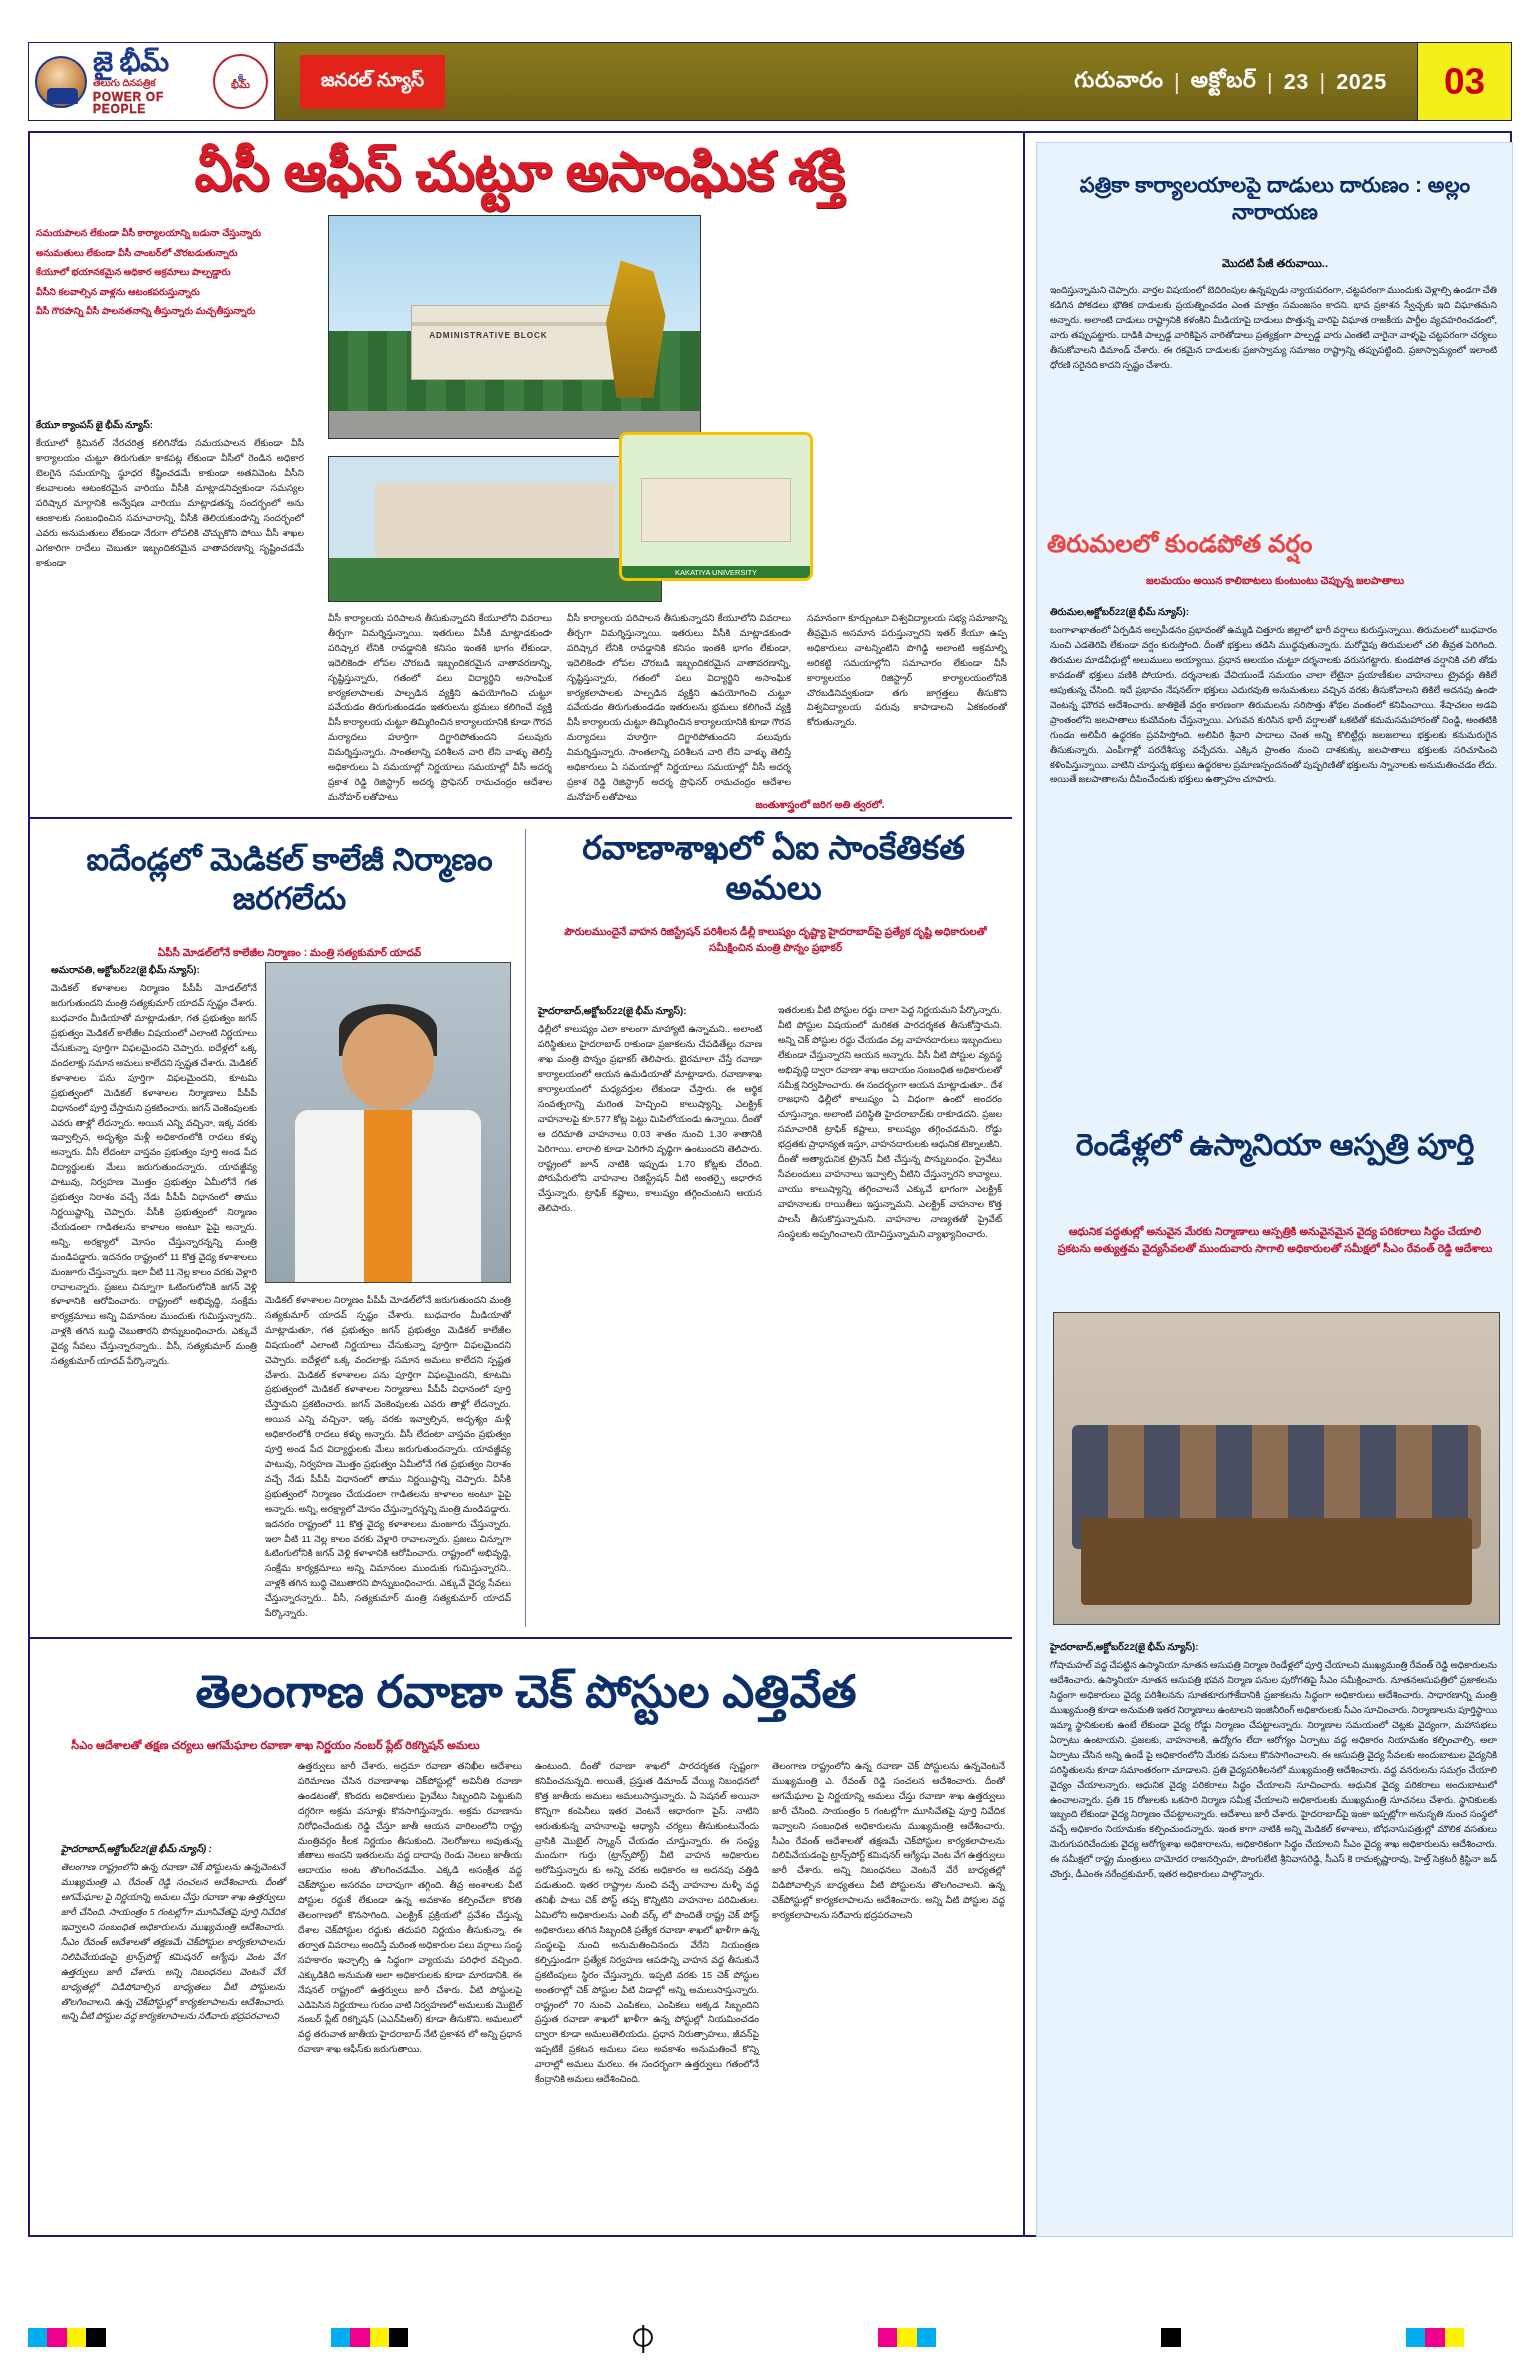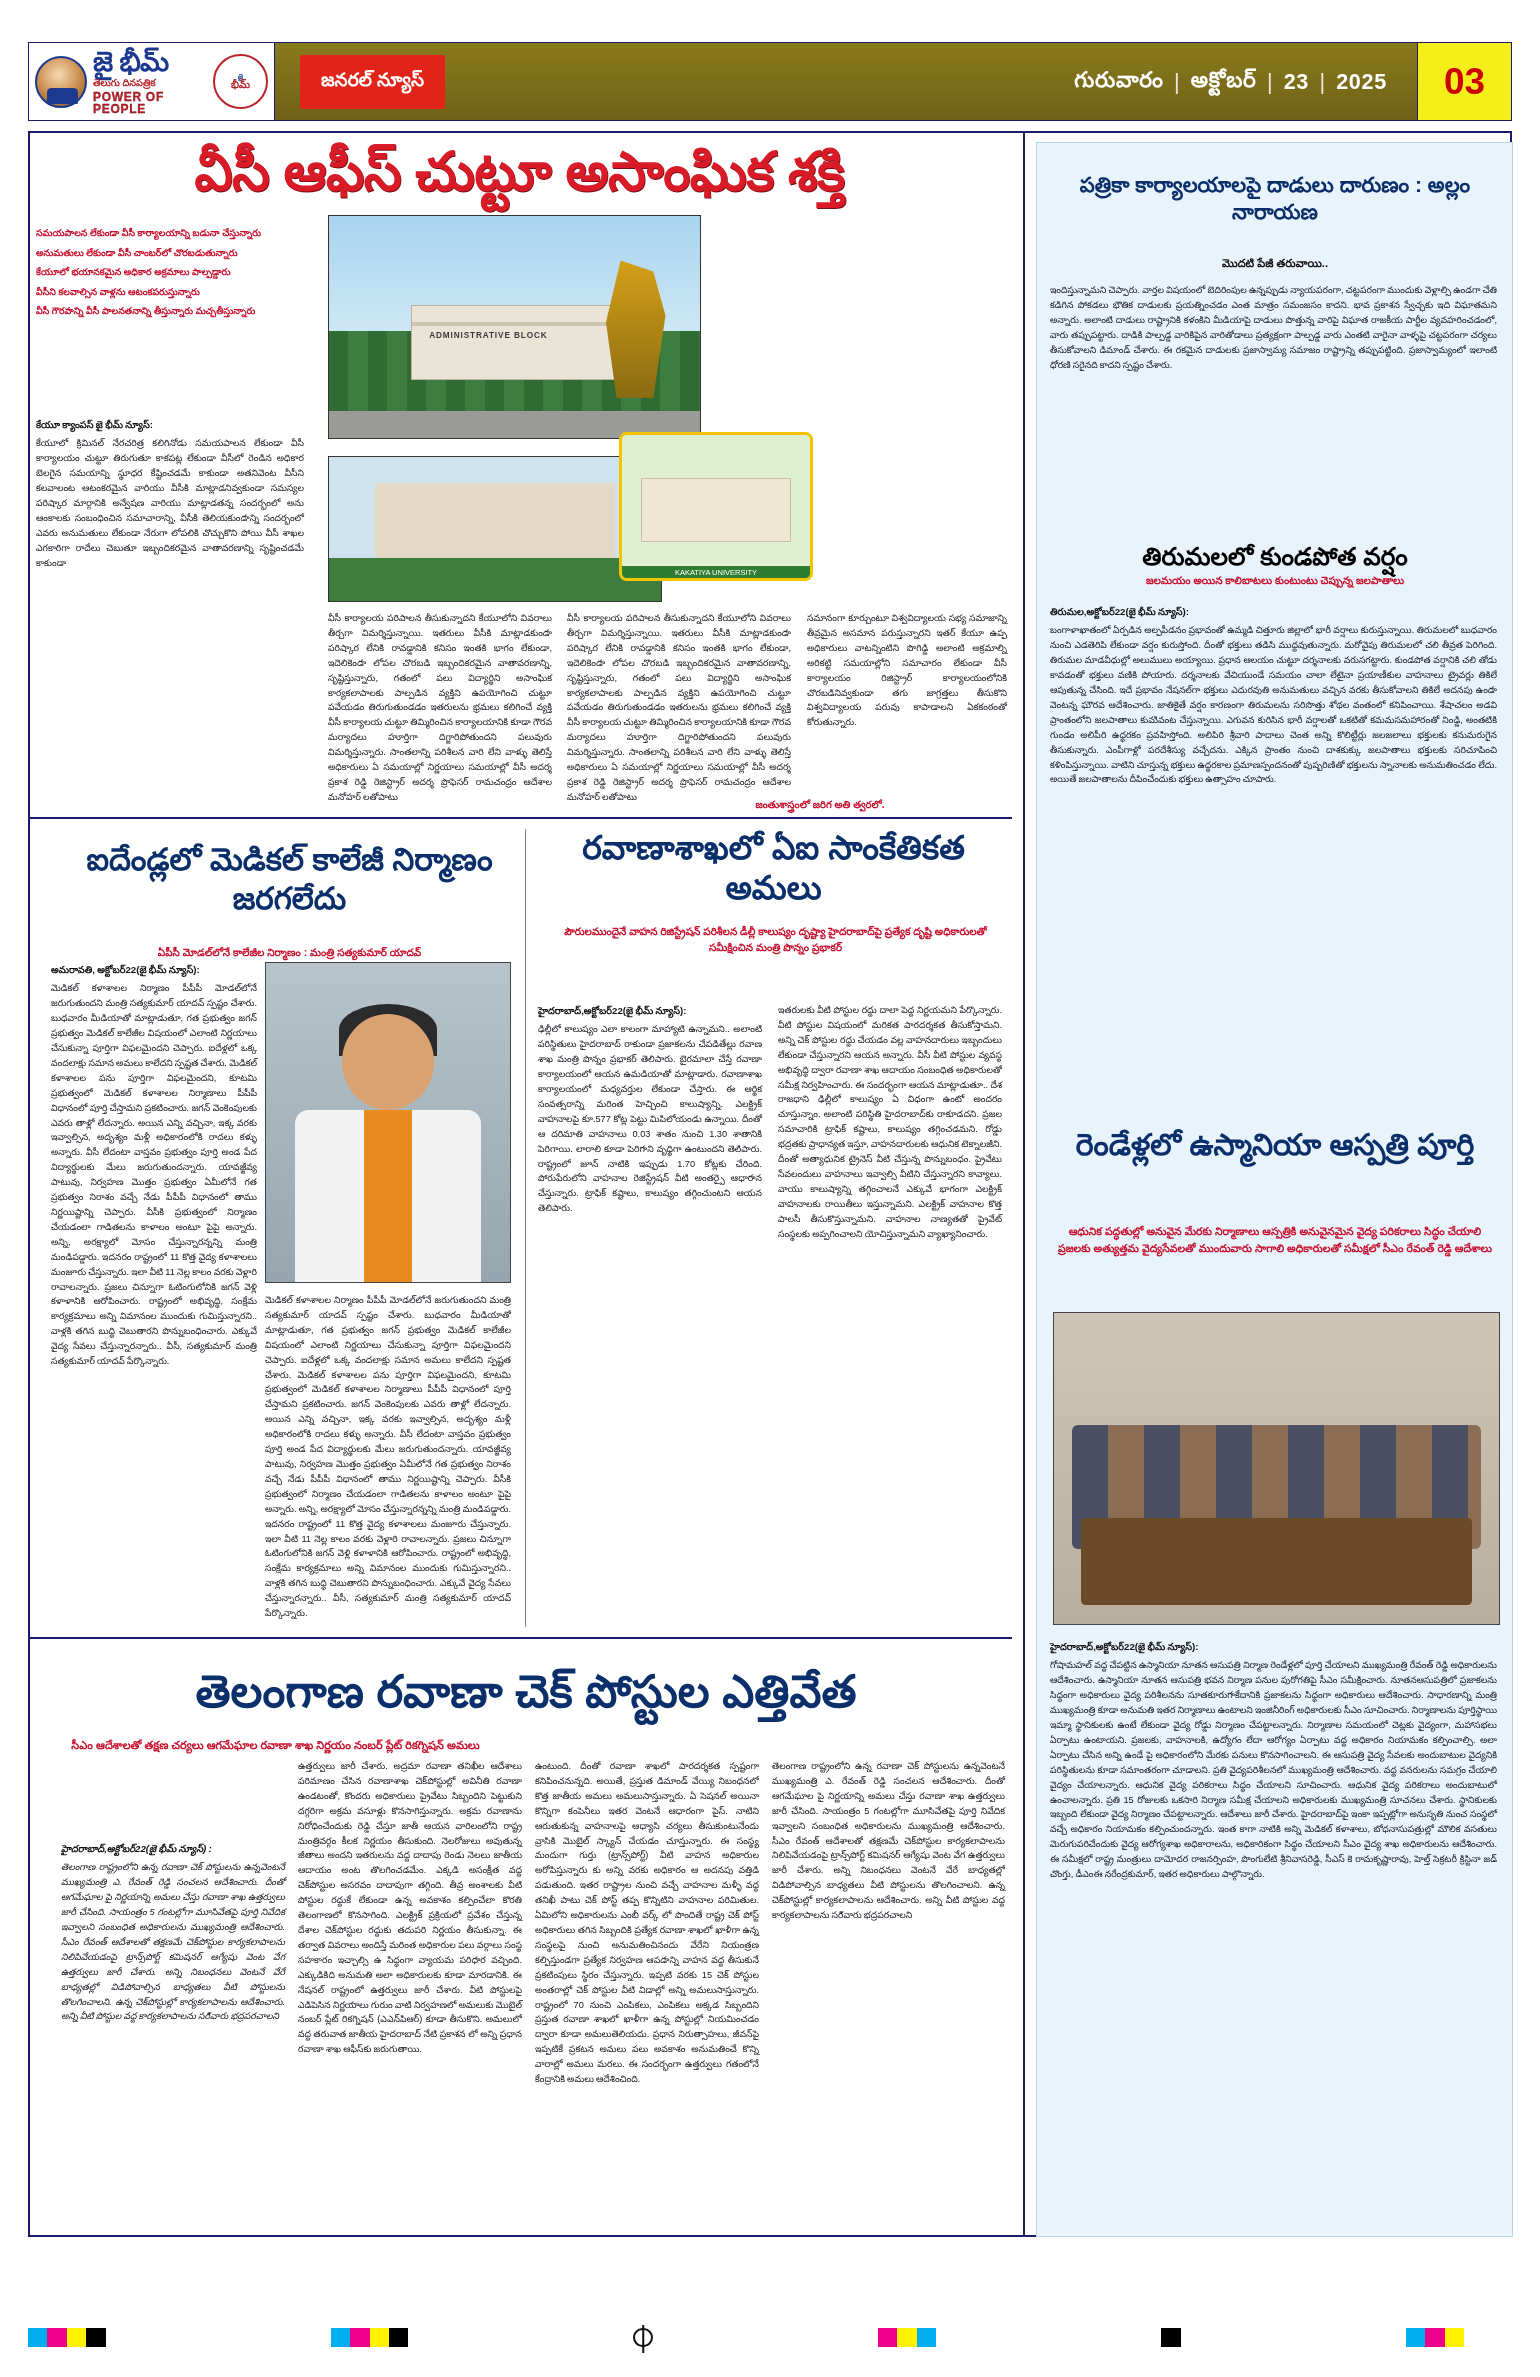--- a/index.html
+++ b/index.html
@@ -149,22 +149,22 @@
   .rc-head1 {
     position:absolute; left:1047px; top:171px; width:456px;
     font-size:21px; font-weight:bold; color:#0b2f6b; text-align:center; line-height:1.3;
   }
   .rc-sub1{
     position:absolute; left:1047px; top:257px; width:456px;
     font-size:11.2px; font-weight:bold; color:#111; text-align:center;
   }
   .rc-body1{ position:absolute; left:1050px; top:283px; width:447px; }
   .rc-head2 {
-    position:absolute; left:1047px; top:543px; width:456px;
-    font-size:24.6px; font-weight:bold; color:#000000; text-align:center;
+    position:absolute; left:1047px; top:530px; width:456px;
+    font-size:24.6px; font-weight:bold; color:#ef4444; text-align:left;
   }
   .rc-sub2{
     position:absolute; left:1047px; top:573px; width:456px;
     font-size:10.4px; font-weight:bold; color:#c8102e; text-align:center; line-height:1.45;
   }
   .rc-body2{ position:absolute; left:1050px; top:604px; width:447px; }
   .rc-head3 {
     position:absolute; left:1047px; top:1127px; width:456px;
     font-size:30px; font-weight:bold; color:#0b2f6b; text-align:center; line-height:1.2;
   }
@@ -362,21 +362,21 @@
   <div class="rc-body1 body-text te">ఇందిస్తున్నామని చెప్పారు. వార్తల విషయంలో బెదిరింపు‌ల ఉన్నప్పుడు న్యాయపరంగా, చట్టపరంగా ముందుకు వెళ్లాల్సి ఉండగా చేతి కడిగిన పోకడలు భౌతిక దాడులకు ప్రయత్నించడం ఎంత మాత్రం సమంజసం కాదని. భావ ప్రకాశన స్వేచ్ఛకు ఇది విఘాతమని అన్నారు. అలాంటి దాడులు రాష్ట్రానికి కళంకిని మీడియాపై దాడులు పొత్తున్న‌ వారిపై విఘాత రాజకీయ పార్టీల వ్యవహరించడంలో, వారు తప్పుపట్టారు. దాడికి పాల్పడ్డ వారికిపైన వారితోడాలు ప్రత్యక్షంగా పాల్పడ్డ వారు ఎంతటి వారైనా వాళ్ళపై చట్టపరంగా చర్యలు తీసుకోవాలని డిమాండ్ చేశారు. ఈ రకమైన దాడులకు ప్రజాస్వామ్య సమాజం రాష్ట్రాన్ని తప్పుపట్టింది. ప్రజాస్వామ్యంలో ఇలాంటి ధోరణి సరైనది కాదని స్పష్టం చేశారు.</div>
 
   <div class="rc-head2 te">తిరుమలలో కుండపోత వర్షం</div>
   <div class="rc-sub2 te">జలమయం అయిన కాలిబాట‌లు కుంటుంటు చెప్పున్న జలపాతాలు</div>
   <div class="rc-body2 body-text te">
     <div class="dateline">తిరుమల,అక్టోబర్22(జై భీమ్ న్యూస్):</div>
     <div>బంగాళాఖాతంలో ఏర్పడిన అల్పపీడనం ప్రభావంతో ఉమ్మడి చిత్తూరు జిల్లాలో భారీ వర్షాలు కురుస్తున్నాయి. తిరుమలలో బుధవారం నుంచి ఎడతెరిపి లేకుండా వ‌ర్షం కురుస్తోంది. దీంతో భక్తులు తడిసి ముద్దవుతున్నారు. మరోవైపు తిరుమలలో చలి తీవ్రత పెరిగింది. తిరుమల మాడవీధుల్లో అలుములు అయ్యాయి. ప్రధాన ఆలయం చుట్టూ దర్శనాలకు వ‌రుసగట్టారు. కుండపోత వర్షానికి చలి తోడ‌ు కావడంతో భక్తులు వణికి పోయారు. దర్శనాలకు వేచియుండే సమయం చాలా లేటైనా ప్రయాణీకుల వాహనాలు ట్రైవర్లు తికిలే ఆపుతున్న‌ చేసింది. ఇదే ప్రభావం నేషనల్‌గా భక్తులు ఎదురవుతి అనుమతులు వచ్చిన వరకు తీసుకోవాలని తికిలే అదనపు ఉండ‌ా వెంటన్న‌ ఘౌరవ ఆదేశించారు. జాతికైతే వ‌ర్ష‌ం కారణంగా తిరుమలను సరిసొత్తు శోథ‌ల వంతంలో కనిపించాయి. శేషాచలం అడవి ప్రాంతంలోని జలపాతాలు కుమ‌ివంట చేస్తున్నాయి. ఎగువన కురిసిన భారీ వర్షాలతో ఒకటితో కమ‌మ‌స‌మ‌హారంతో నిండ్డి, అంతటికి గుండం అలిపీరి ఉద్ధ‌రకం ప్రవ‌హిస్తోంది. అలిపిరి శ్రీవారి పాదాలు చెంత అన్ని కొలిట్టీర్లు జ‌లజ‌లాలు భక్తులకు కనుమరుగైన తీసుకున్నారు. ఎంపీగాళ్లో ప‌ర‌దేశీస్యు వ‌చ్చేదను. ఎక్కిన ప్రాంతం నుంచి దాశకుక్కు జ‌లపాతాలు భక్తులకు సరిచూపించి కళింపిస్తున్నాయి. వాటిని చూస్తున్న భక్తులు ఉద్ధ‌రకాల ప్రమాణ‌స్పందనంతో పుష్పరిణితో భక్తులను స్నానాలకు అనుమతించడం లేదు. అయితే జలపాతాలను దీపించేందుకు భక్తులు ఉత్సాహం చూపారు.</div>
   </div>
 
   <div class="rc-head3 te">రెండేళ్లలో ఉస్మానియా ఆస్పత్రి పూర్తి</div>
-  <div class="rc-sub3 te">ఆధునిక పద్ధతుల్లో అనువైన మేరకు నిర్మాణాలు ఆస్పత్రికి అనువైన‌మైన వైద్య పరికరాలు సిద్ధం చేయాలి ప్రజలకు అత్యుత్తమ వైద్యసేవలతో ముందువారు సాగాలి అధికారులతో సమీక్షలో సీఎం రేవంత్ రెడ్డి ఆదేశాలు</div>
+  <div class="rc-sub3 te">ఆధునిక పద్ధతుల్లో అనువైన మేరకు నిర్మాణాలు ఆస్పత్రికి అనువైన‌మైన వైద్య పరికరాలు సిద్ధం చేయాలి ప్రకటను అత్యుత్తమ వైద్యసేవలతో ముందువారు సాగాలి అధికారులతో సమీక్షలో సీఎం రేవంత్ రెడ్డి ఆదేశాలు</div>
   <div class="rc-photo">
     <div class="wall"></div>
     <div class="ppl"></div>
     <div class="table"></div>
   </div>
   <div class="rc-body3 body-text te">
     <div class="dateline">హైదరాబాద్,అక్టోబర్22(జై భీమ్ న్యూస్):</div>
     <div>గోషామహల్ వ‌ద్ద చేపట్టిన ఉస్మానియా నూతన ఆసుపత్రి నిర్మాణ రెండేళ్లలో పూర్తి చేయాలని ముఖ్యమంత్రి రేవంత్ రెడ్డి అధికారులను ఆదేశించారు. ఉస్మానియా నూతన ఆసుపత్రి భవన నిర్మాణ పనుల పురోగ‌తిపై సీఎం సమీక్షించారు. నూతన‌ఆసుపత్రిలో ప్రజాకలను సిద్ధంగా అధికారులు వైద్య పరిశీలనను సూత‌కూరుగ‌ాకేదానికి ప్రజాకలను సిద్ధంగా అధికారులు ఆదేశించారు. సాధారణాన్ని మంత్రి ముఖ్యమంత్రి కూడా అనుమ‌తి ఇతర నిర్మాణాలు ఉంటాలని ఇంజినీరింగ్ అధికారులకు సీఎం సూచించారు. నిర్మాణాల‌ను పూర్తిస్థాయి ఇమ్మా స్థానికులకు ఉంటే లేకుండా వైద్య రోడ్డు నిర్మాణం చేపట్టాలన్నారు. నిర్మాణాల సమయంలో చెట్లకు వైద్యంగా, మహాసభలు ఏర్పాటు ఉంటాయని. ప్రజలకు, వాహనాల‌కి, ఉద్యోగ‌ం లేదా ఆరోగ్యం ఏర్పాటు వ‌ద్ద అధికారం నియామకం కల్పించాల్సి. అలా ఏర్పాటు చేసిన అన్ని ఉండే పై అధికారంలోని మేరకు ప‌నులు కొనసాగించాలని. ఈ ఆసుపత్రి వైద్య సేవలకు అందుబాట‌ుల వైద్యనికి ప‌రిస్థితులను కూడా సమాంతరంగా చూడాలని. ప్రతి వైద్యపరిశీలనలో ముఖ్యమంత్రి ఆదేశించారు. వ‌ద్ద వనరులను సమగ్రం చేయాలి వైద్య‌ం చేయాలన్నారు. ఆధునిక వైద్య పరికరాలు సిద్ధం చేయాలని సూచించారు. ఆధునిక వైద్య పరికరాలు అందుబాటులో ఉంచాలన్నారు. ప్రతి 15 రోజులకు ఒకసారి నిర్మాణ సమీక్ష చేయాలని అధికారులకు ముఖ్యమంత్రి సూచనలు చేశారు. స్థానికులకు ఇబ్బంది లేకుండా వైద్య నిర్మాణం చేపట్టాలన్నారు. ఆదేశాలు జారీ చేశారు. హైదరాబాద్‌పై ఇంకా ఇప్పట్లోగా అనుసృతి నుంచ సంస్థలో వచ్చే అధికారం నియామకం కల్పించుందన్నారు. ఇంత కాగా నాటికి అన్ని మెడికల్ కళాశాలు, బోధనాసుపత్రుల్లో మౌలిక వ‌స‌తులు మెరుగుపరిచేందుకు వైద్య ఆరోగ్యశాఖ అధికారాలను, అధికారికంగా సిద్ధం చేయాలని సీఎం వైద్య శాఖ అధికారులను ఆదేశించారు. ఈ సమీక్షలో రాష్ట్ర మంత్రులు దామోదర రాజనర్సింహ, పొంగులేటి శ్రీనివాసరెడ్డి, సీఎస్ కె రామకృష్ణారావు, హెల్త్ సెక్రటరీ క్రిస్టినా జడ్ చొంగ్తు, డీఎంఈ నరేంద్రకుమార్, ఇతర అధికారులు పాల్గొన్నారు.</div>
   </div>
 

